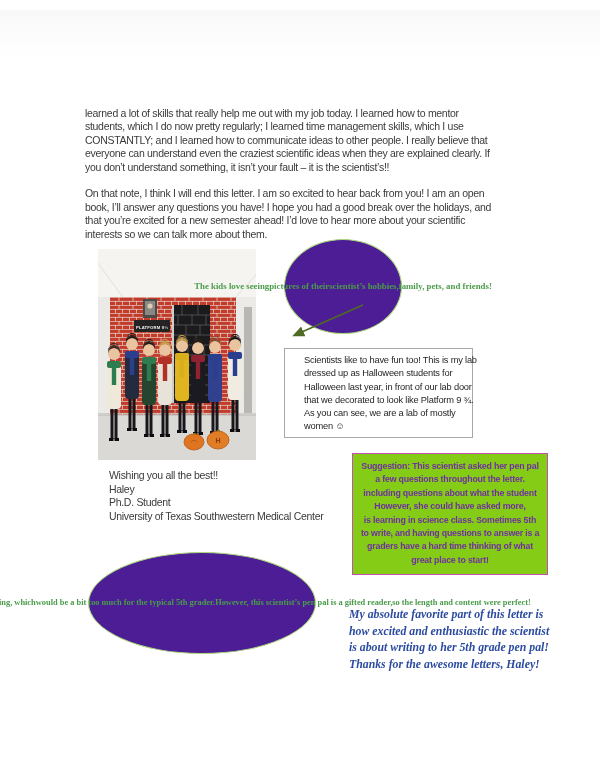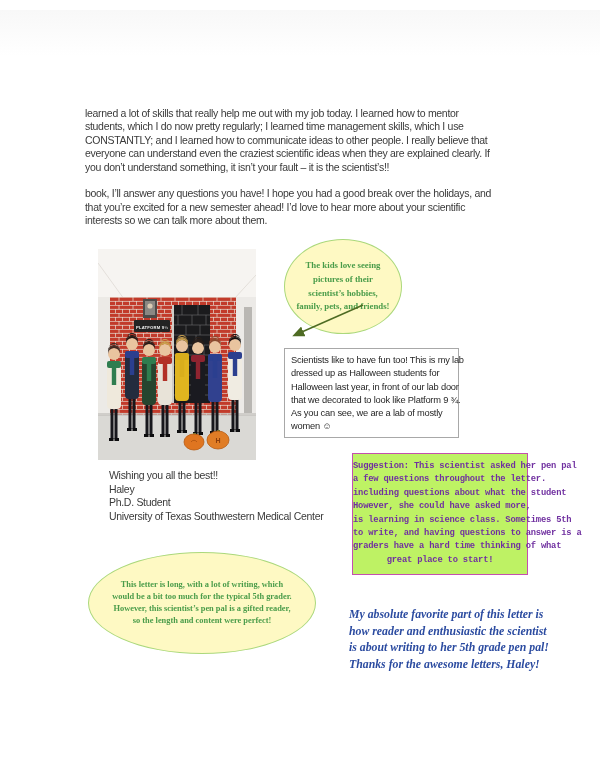--- a/index.html
+++ b/index.html
@@ -12,45 +12,45 @@
   
   .letter-body{position:absolute;left:85px;top:107px;font-size:10.5px;
     letter-spacing:-0.3px;line-height:13.45px;color:#3a3a3a;}
   .letter-body .line{white-space:nowrap;}
   .para-gap{height:13px;}
   
   .photo{position:absolute;left:98px;top:249px;width:158px;height:211px;}
   
   .oval{
     position:absolute;border:1.5px solid #abd87c;border-radius:50%;
-    background:#fef9c3;display:flex;flex-direction:column;align-items:center;justify-content:center;
+    background:#4c1d95;display:flex;flex-direction:row;align-items:center;justify-content:center;
     font-family:"Liberation Serif",serif;font-weight:bold;color:#4a9c4a;text-align:center;
     box-sizing:border-box;
   }
   .oval-kids{left:284px;top:239px;width:118px;height:95px;font-size:8.8px;line-height:13.8px;}
   .oval-length{left:88px;top:552px;width:228px;height:102px;font-size:8.4px;line-height:12.1px;}
   .oval .line{white-space:nowrap;}
   
   .arrow-svg{position:absolute;left:281px;top:300px;width:92px;height:45px;}
   
   .caption-box{
-    position:absolute;left:284px;top:348px;width:175px;height:90px;box-sizing:border-box;
-    border:1px solid #a8a8a8;background:#ffffff;padding:5px 6px;
+    position:absolute;left:284px;top:348px;width:189px;height:90px;box-sizing:border-box;
+    border:1px solid #a8a8a8;background:#ffffff;padding:5px 19px;
     font-size:9.3px;letter-spacing:-0.2px;line-height:13.3px;color:#262626;
   }
   .caption-box .line{white-space:nowrap;}
   
   .closing-block{position:absolute;left:97px;top:469px;font-size:10.5px;
     letter-spacing:-0.3px;line-height:13.5px;color:#3a3a3a;margin-left:12px;}
   .closing-block .line{white-space:nowrap;}
   
   .suggestion-box{
-    position:absolute;left:352px;top:453px;width:176px;height:122px;box-sizing:border-box;
-    border:1.5px solid #c44fae;background:#bef264;padding-top:6px;
-    font-family:Liberation Mono, monospace;font-weight:bold;color:#7030a0;
+    position:absolute;left:352px;top:453px;width:196px;height:122px;box-sizing:border-box;
+    border:1.5px solid #c44fae;background:#84cc16;padding-top:6px;
+    font-family:Liberation Sans, sans-serif;font-weight:bold;color:#7030a0;
     font-size:8.8px;letter-spacing:-0.2px;line-height:13.4px;text-align:center;
   }
   .suggestion-box .line{white-space:nowrap;}
   
   .favorite-note{
     position:absolute;left:349px;top:606px;width:242px;
     font-family:"Liberation Serif",serif;font-weight:bold;font-style:italic;
     color:#2b4ba0;font-size:11.8px;line-height:16.6px;
   }
   .favorite-note .line{white-space:nowrap;}
@@ -64,20 +64,21 @@
   <div class="letter-body">
     <div>
         <div class="line">learned a lot of skills that really help me out with my job today. I learned how to mentor</div>
         <div class="line">students, which I do now pretty regularly; I learned time management skills, which I use</div>
         <div class="line">CONSTANTLY; and I learned how to communicate ideas to other people. I really believe that</div>
         <div class="line">everyone can understand even the craziest scientific ideas when they are explained clearly. If</div>
         <div class="line">you don’t understand something, it isn’t your fault – it is the scientist’s!!</div>
       </div>
     <div class="para-gap"></div>
     <div>
+        <div class="line">On that note, I think I will end this letter. I am so excited to hear back from you! I am an open</div>
         <div class="line">book, I’ll answer any questions you have! I hope you had a good break over the holidays, and</div>
         <div class="line">that you’re excited for a new semester ahead! I’d love to hear more about your scientific</div>
         <div class="line">interests so we can talk more about them.</div>
       </div>
   </div>
 
   <svg class="photo" viewBox="0 0 158 211" xmlns="http://www.w3.org/2000/svg">
     <defs>
       <pattern id="brick" width="14" height="8" patternUnits="userSpaceOnUse">
         <rect width="14" height="8" fill="#c23b2b"></rect>
@@ -277,17 +278,17 @@
 
   <div class="oval oval-length">
       <div class="line">This letter is long, with a lot of writing, which</div>
       <div class="line">would be a bit too much for the typical 5th grader.</div>
       <div class="line">However, this scientist’s pen pal is a gifted reader,</div>
       <div class="line">so the length and content were perfect!</div>
     </div>
 
   <div class="favorite-note">
       <div class="line">My absolute favorite part of this letter is</div>
-      <div class="line">how reader and enthusiastic the scientist</div>
+      <div class="line">how excited and enthusiastic the scientist</div>
       <div class="line">is about writing to her 5th grade pen pal!</div>
       <div class="line">Thanks for the awesome letters, Haley!</div>
     </div>
 </div>
 
 </body></html>

